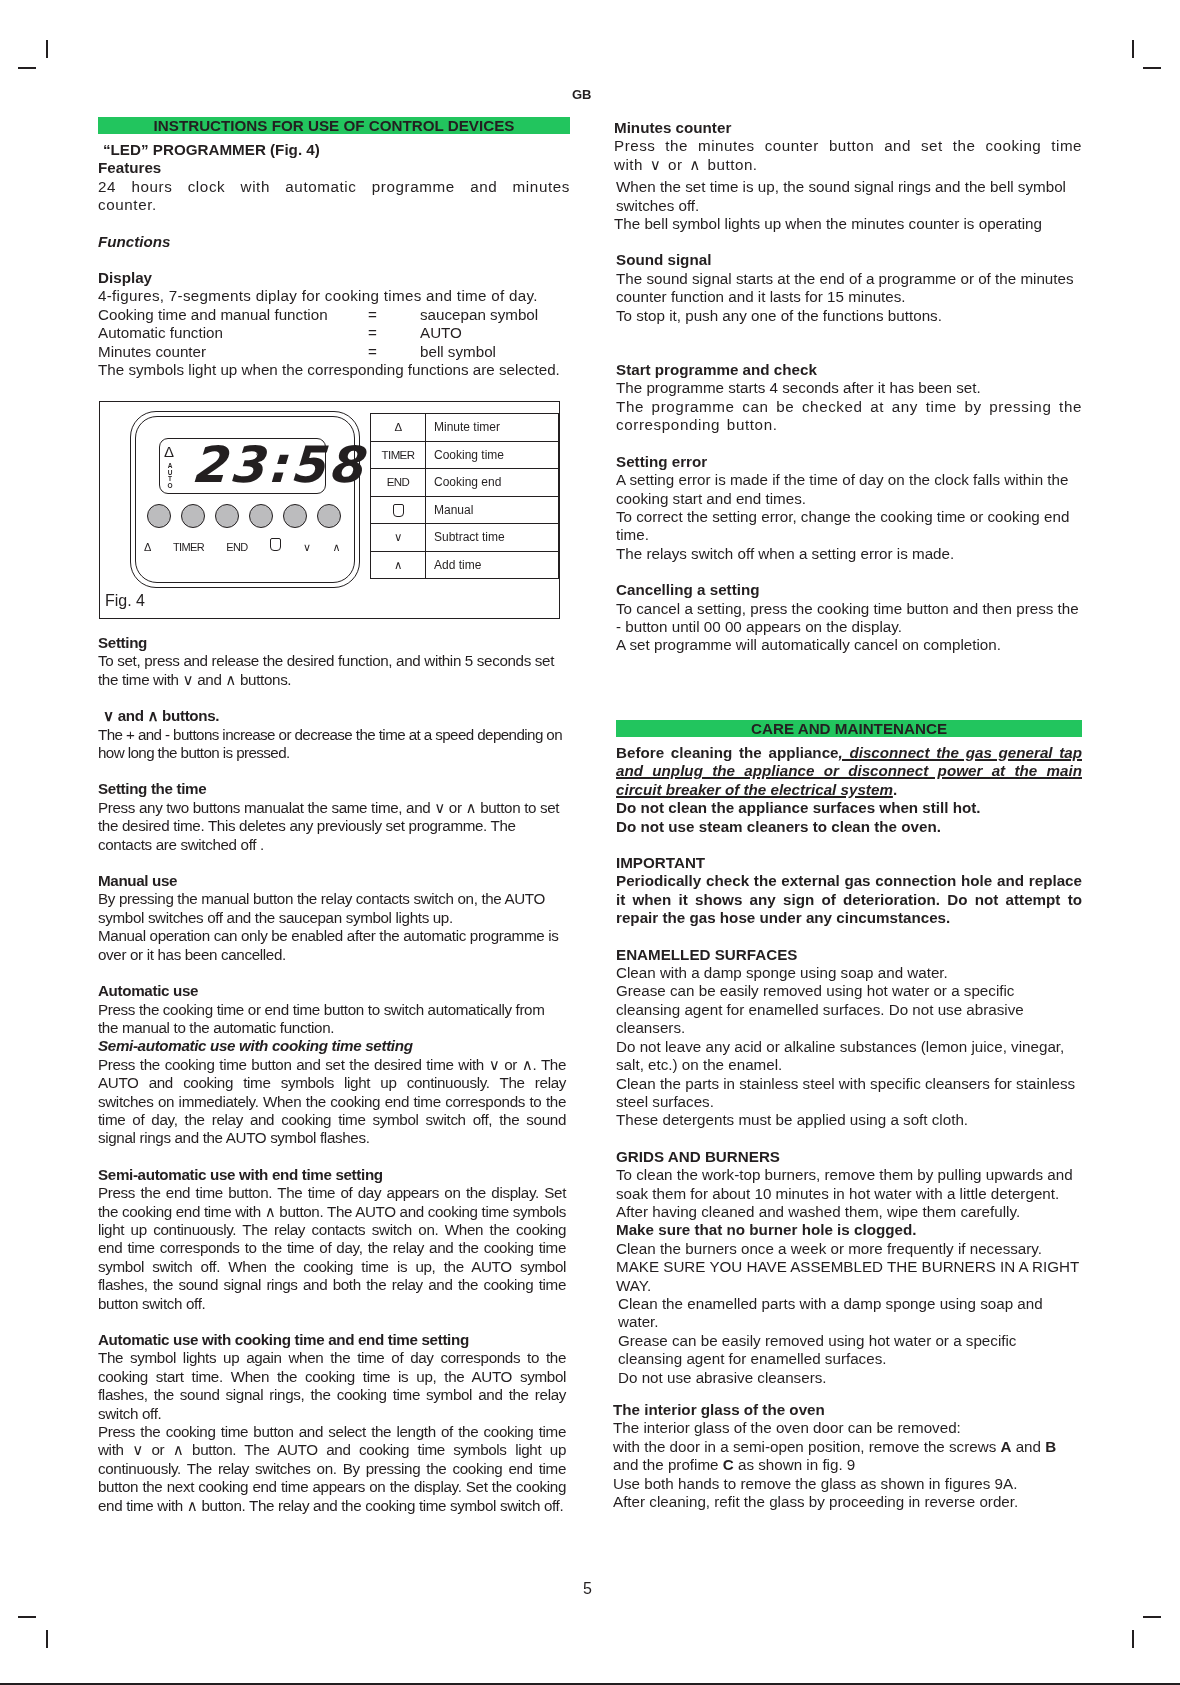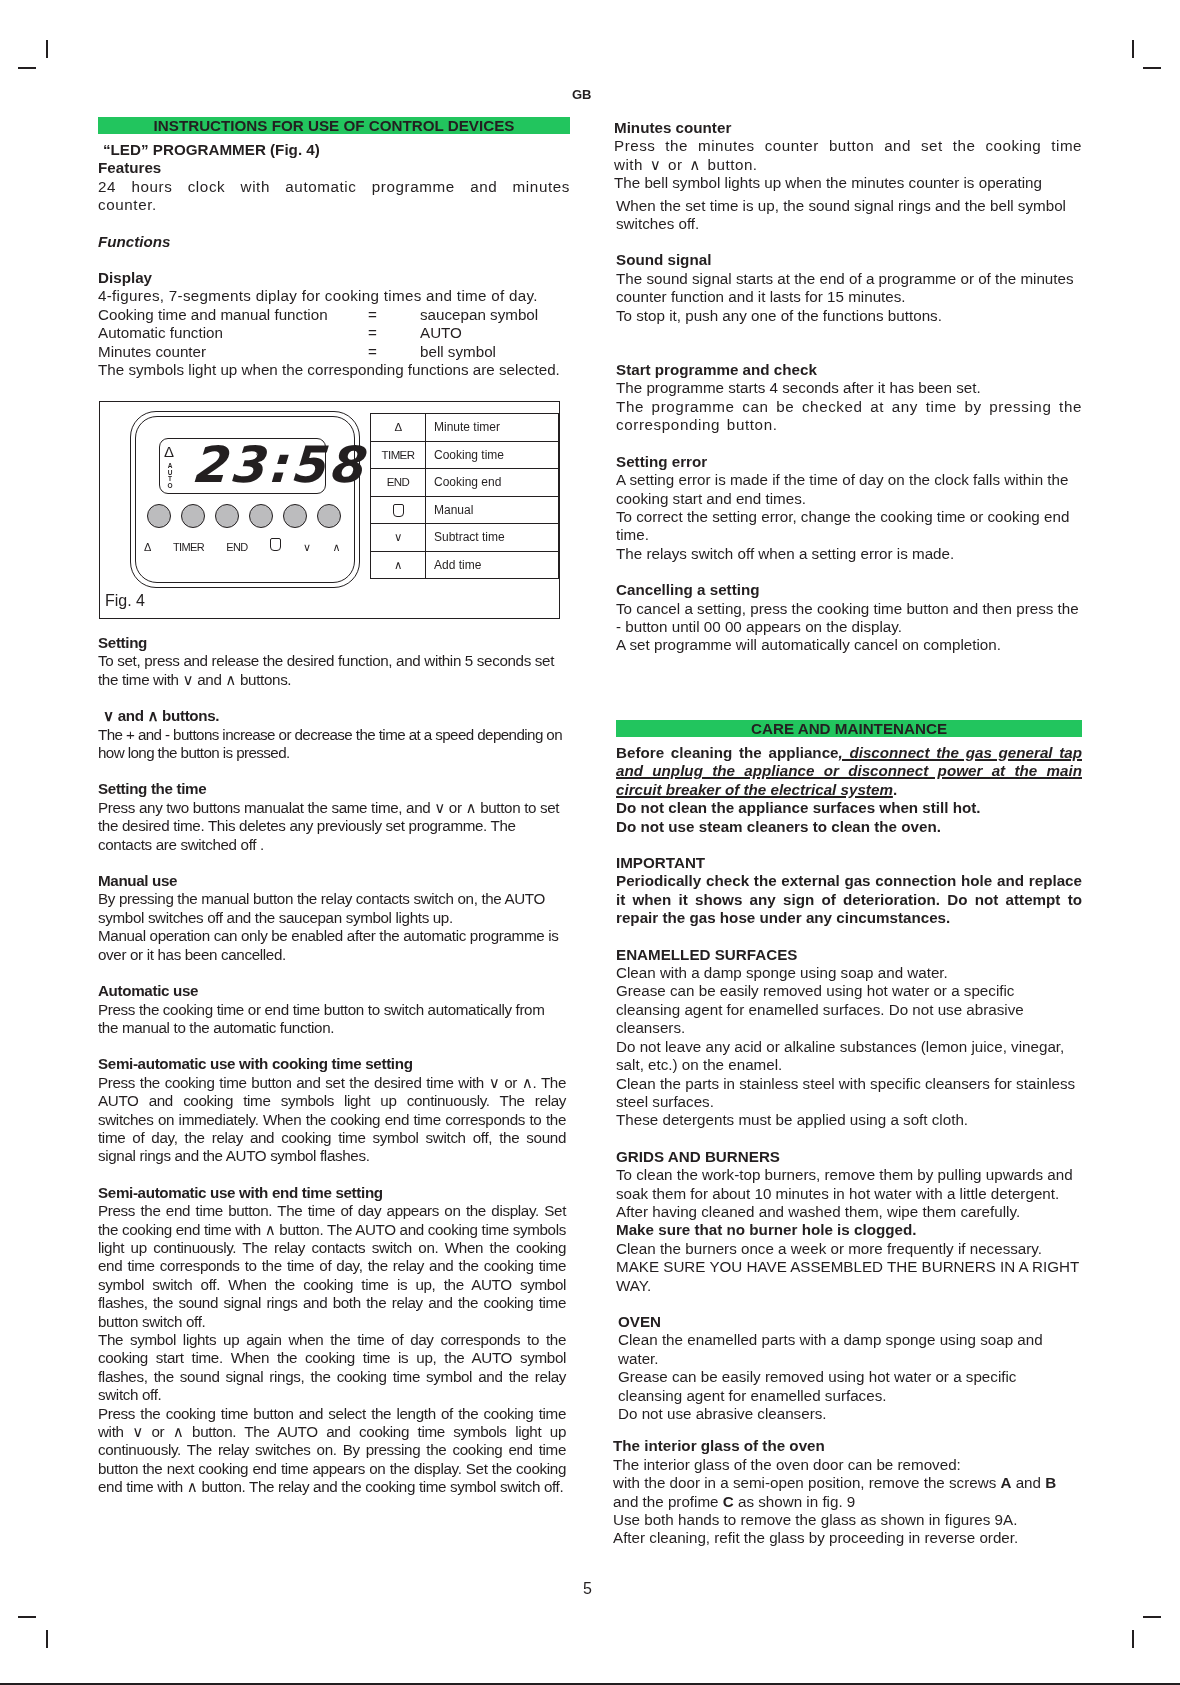--- a/index.html
+++ b/index.html
@@ -159,35 +159,36 @@
   <h4 style="margin-top:18px;">Setting the time</h4>
   <p>Press any two buttons manualat the same time, and ∨ or ∧ button to set the desired time. This deletes any previously set programme. The contacts are switched off .</p>
 
   <h4 style="margin-top:18px;">Manual use</h4>
   <p>By pressing the manual button the relay contacts switch on, the AUTO symbol switches off and the saucepan symbol lights up.</p>
   <p>Manual operation can only be enabled after the automatic programme is over or it has been cancelled.</p>
 
   <h4 style="margin-top:18px;">Automatic use</h4>
   <p>Press the cooking time or end time button to switch automatically from the manual to the automatic function.</p>
 
-  <h4 style="margin-top:18px;">Semi-automatic use with cooking time setting</h4>
+  <h4 style="font-style:italic;">Semi-automatic use with cooking time setting</h4>
   <p class="just">Press the cooking time button and set the desired time with ∨ or ∧. The AUTO and cooking time symbols light up continuously. The relay switches on immediately. When the cooking end time corresponds to the time of day, the relay and cooking time symbol switch off, the sound signal rings and the AUTO symbol flashes.</p>
 
   <h4 style="margin-top:18px;">Semi-automatic use with end time setting</h4>
   <p class="just">Press the end time button. The time of day appears on the display. Set the cooking end time with ∧ button. The AUTO and cooking time symbols light up continuously. The relay contacts switch on. When the cooking end time corresponds to the time of day, the relay and the cooking time symbol switch off. When the cooking time is up, the AUTO symbol flashes, the sound signal rings and both the relay and the cooking time button switch off.</p>
 
+  <h4 style="margin-top:18px;">Automatic use with cooking time and end time setting</h4>
   <p class="just">The symbol lights up again when the time of day corresponds to the cooking start time. When the cooking time is up, the AUTO symbol flashes, the sound signal rings, the cooking time symbol and the relay switch off.</p>
   <p class="just">Press the cooking time button and select the length of the cooking time with ∨ or ∧ button. The AUTO and cooking time symbols light up continuously. The relay switches on. By pressing the cooking end time button the next cooking end time appears on the display. Set the cooking end time with ∧ button. The relay and the cooking time symbol switch off.</p>
 </div>
 
 <div class="col right" style="top:119px;">
   <h4>Minutes counter</h4>
   <p class="just spaced" style="letter-spacing:0.5px;">Press the minutes counter button and set the cooking time with ∨ or ∧ button.</p>
+  <p style="margin-top:4px;padding-left:2px;">When the set time is up, the sound signal rings and the bell symbol switches off.</p>
   <p>The bell symbol lights up when the minutes counter is operating</p>
-  <p style="margin-top:4px;padding-left:2px;">When the set time is up, the sound signal rings and the bell symbol switches off.</p>
 
   <h4 style="margin-top:18px;padding-left:2px;">Sound signal</h4>
   <p style="padding-left:2px;">The sound signal starts at the end of a programme or of the minutes counter function and it lasts for 15 minutes.</p>
   <p style="padding-left:2px;">To stop it, push any one of the functions buttons.</p>
 
   <h4 style="margin-top:36px;padding-left:2px;">Start programme and check</h4>
   <p style="padding-left:2px;">The programme starts 4 seconds after it has been set.</p>
   <p class="just spaced" style="padding-left:2px;">The programme can be checked at any time by pressing the corresponding button.</p>
 
   <h4 style="margin-top:18px;padding-left:2px;">Setting error</h4>
@@ -215,21 +216,20 @@
   <p>Do not leave any acid or alkaline substances (lemon juice, vinegar, salt, etc.) on the enamel.</p>
   <p>Clean the parts in stainless steel with specific cleansers for stainless steel surfaces.</p>
   <p>These detergents must be applied using a soft cloth.</p>
 
   <h4 style="margin-top:18px;">GRIDS AND BURNERS</h4>
   <p>To clean the work-top burners, remove them by pulling upwards and soak them for about 10 minutes in hot water with a little detergent. After having cleaned and washed them, wipe them carefully.</p>
   <p class="b">Make sure that no burner hole is clogged.</p>
   <p>Clean the burners once a week or more frequently if necessary.</p>
   <p>MAKE SURE YOU HAVE ASSEMBLED THE BURNERS IN A RIGHT WAY.</p>
 
-  <h4 style="margin-top:18px;padding-left:2px;">OVEN</h4>
   <p style="padding-left:2px;">Clean the enamelled parts with a damp sponge using soap and water.</p>
   <p style="padding-left:2px;">Grease can be easily removed using hot water or a specific cleansing agent for enamelled surfaces.</p>
   <p style="padding-left:2px;">Do not use abrasive cleansers.</p>
 
   <h4 style="margin-top:14px;margin-left:-3px;">The interior glass of the oven</h4>
   <div style="margin-left:-3px;">
     <p>The interior glass of the oven door can be removed:</p>
     <p><span>with the door in a semi-open position, remove the screws </span><b>A</b><span> and </span><b>B</b></p>
     <p><span>and the profime </span><b>C</b><span> as shown in fig. 9</span></p>
     <p>Use both hands to remove the glass as shown in figures 9A.</p>

